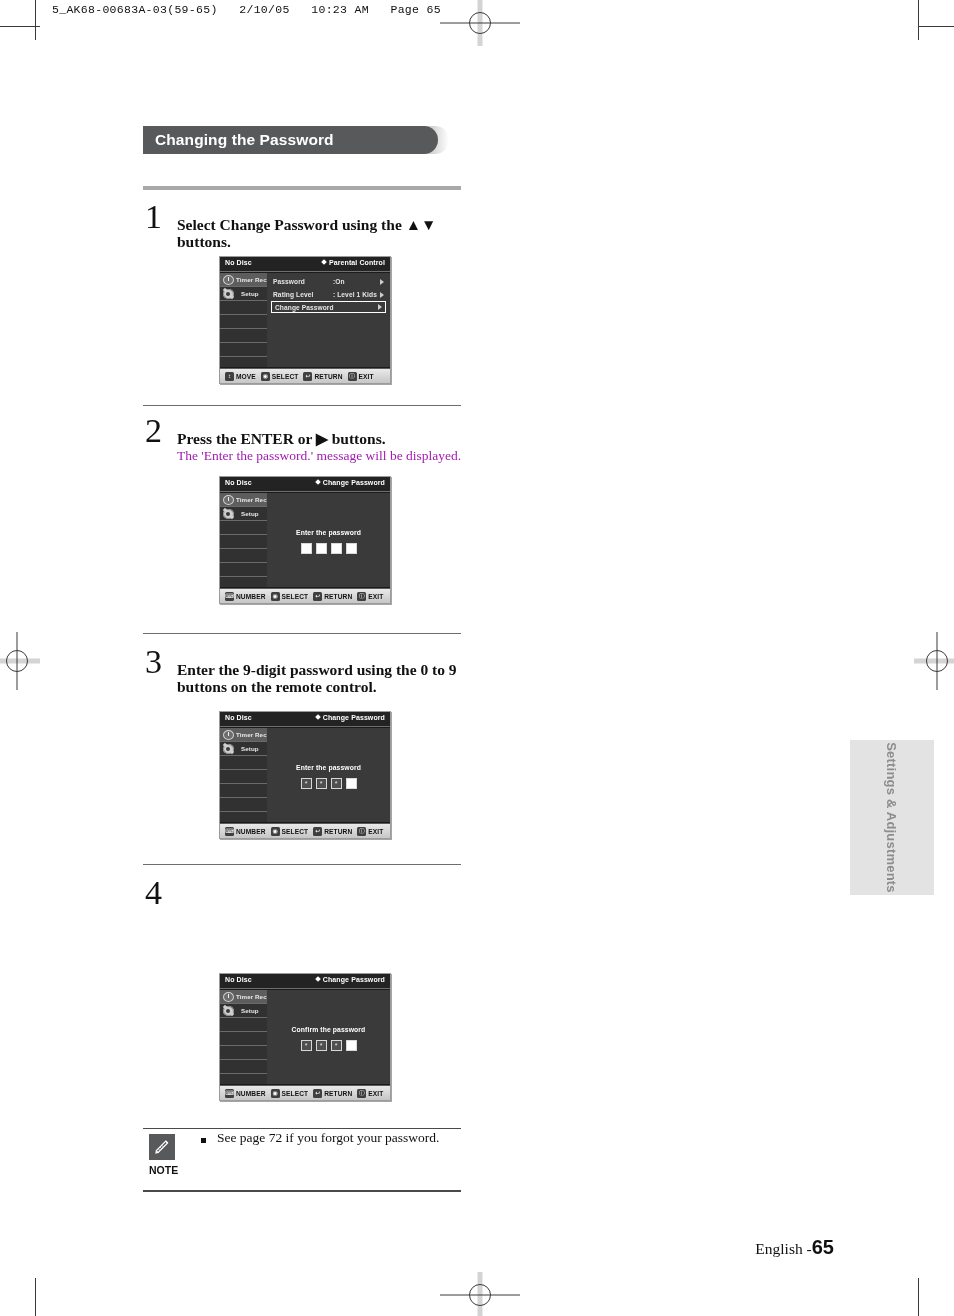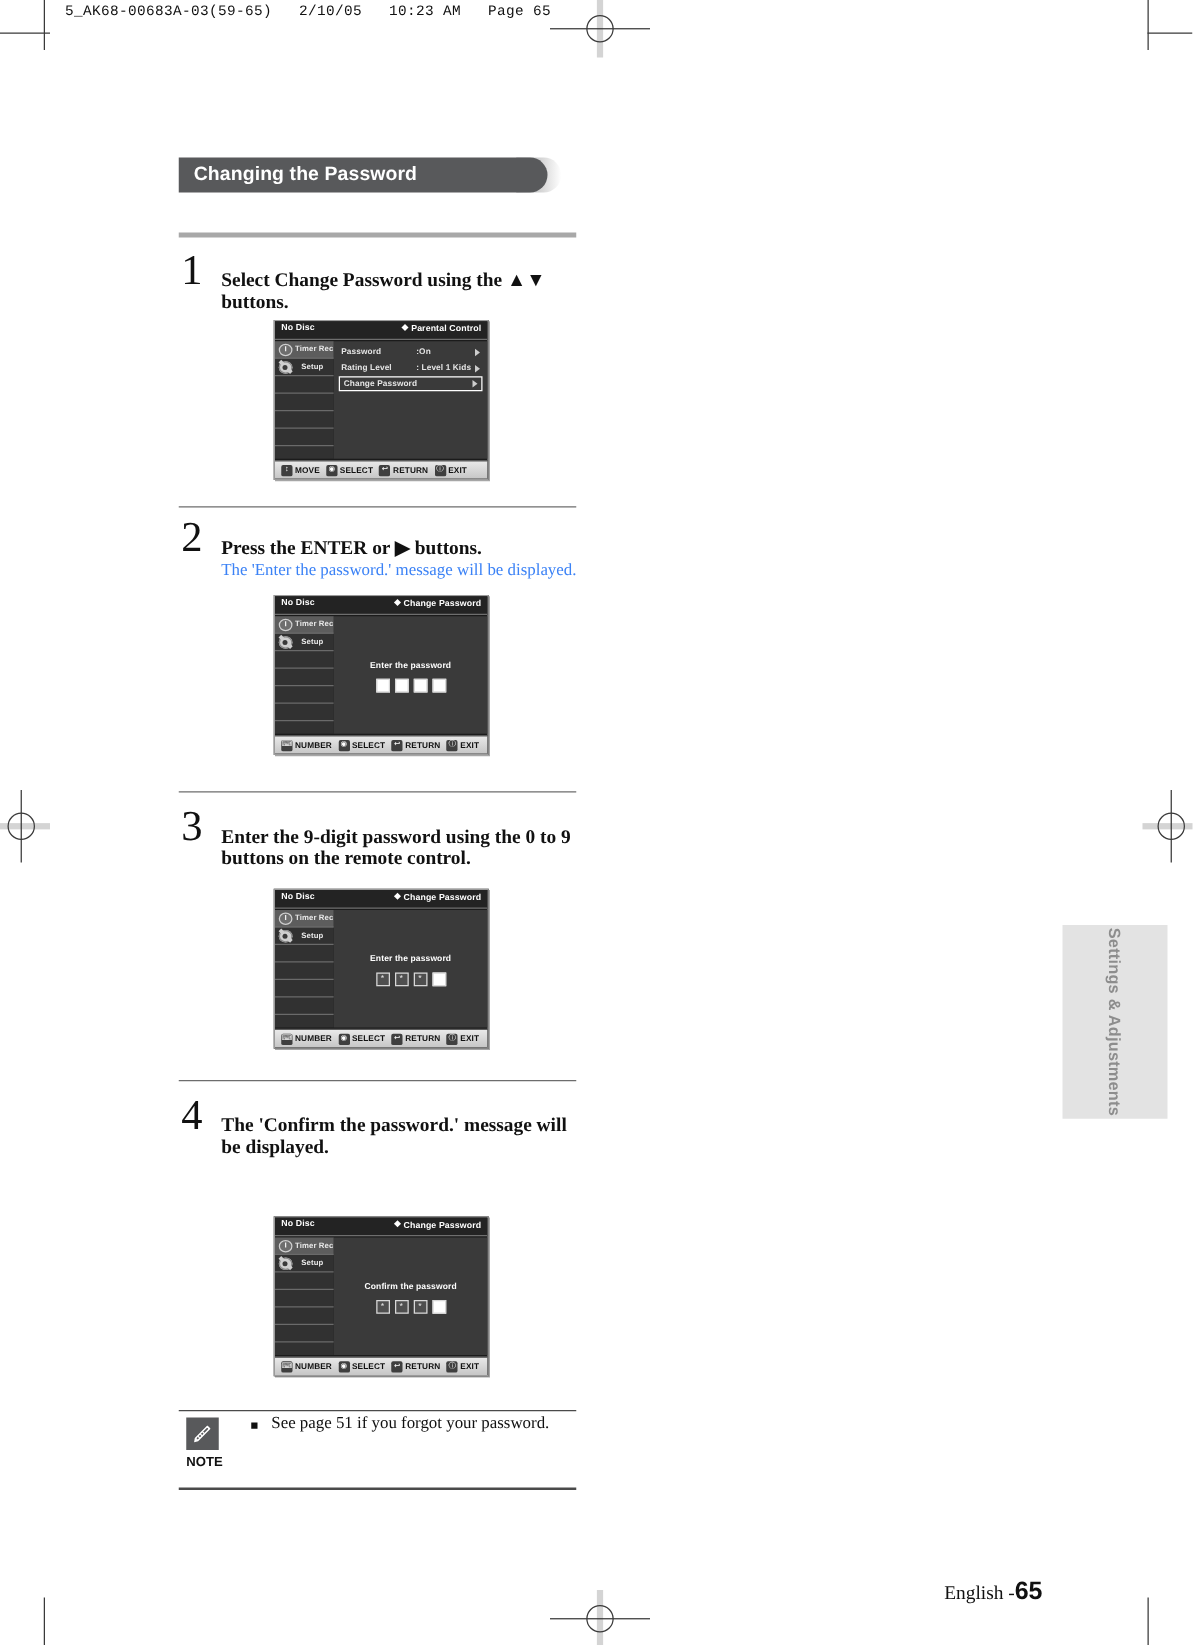--- a/index.html
+++ b/index.html
@@ -82,21 +82,21 @@
     font-size:34px; color:#111; line-height:34px;
   }
   .step-body { position:absolute; left:32px; top:16px; width:288px; }
   .step-title {
     font-family:"Liberation Serif", serif;
     font-weight:bold; font-size:15.5px; color:#111;
     line-height:17px; margin:0;
   }
   .step-sub {
     font-family:"Liberation Serif", serif;
-    font-size:13.5px; color:#3b82f6; line-height:16.5px; margin:1px 0 0 0;
+    font-size:13.5px; color:#a21caf; line-height:16.5px; margin:1px 0 0 0;
   }
 
   
   .osd {
     position:absolute;
     width:172px; height:128px;
     background:#1b1b1b;
     border:1px solid #9b9b9b;
     box-shadow:1px 1px 0 rgba(0,0,0,0.35);
     font-family:"Liberation Sans", sans-serif;
@@ -272,21 +272,21 @@
     display:flex; align-items:center; justify-content:center;
     font-family:"Liberation Sans", sans-serif;
     font-weight:bold; font-size:13px; color:#8d8d8d;
     letter-spacing:0.2px;
   }
 
   
   .footer {
     position:absolute; right:120px; top:1236px;
     font-family:"Liberation Serif", serif;
-    font-size:15.5px; color:#111;margin-top:26px;
+    font-size:15.5px; color:#111;
   }
   .footer .pg {
     font-family:"Liberation Sans", sans-serif;
     font-weight:bold; font-size:20px; color:#111;
   }
 </style>
 </head>
 <body>
 
 <div class="reg-mark" style="left:440px; top:0px; width:80px; height:46px;">
@@ -534,21 +534,20 @@
         <span class="txt">EXIT</span>
       </div>
     </div>
   </div>
 
   <div class="rule-thin" style="top:864px;"></div>
 
   <div class="step" style="left:145px; top:876px; width:318px;">
     <div class="step-num">4</div>
     <div class="step-body">
-      <p class="step-title">The 'Confirm the password.' message will be displayed.</p>
     </div>
   </div>
 
   <div class="osd" style="left:219px; top:973px;">
     <div class="osd-top">
       <div class="osd-disc">No Disc</div>
       <div class="osd-crumb"><span class="diamond"></span><span>Change Password</span></div>
     </div>
     <div class="osd-side">
       <div class="osd-side-item highlight">
@@ -611,21 +610,21 @@
         <path d="M3.4 12.6 L5.2 14.4" stroke="#ffffff" stroke-width="1"></path>
         <path d="M5.4 11 L7 12.6" stroke="#ffffff" stroke-width="0.9"></path>
         <path d="M7.2 9.2 L8.8 10.8" stroke="#ffffff" stroke-width="0.9"></path>
         <path d="M9 7.4 L10.6 9" stroke="#ffffff" stroke-width="0.9"></path>
       </svg>
     </div>
     <div class="note-label">NOTE</div>
     <div class="note-bullet">
         <i></i>
       </div>
-    <div class="note-text">See page 51 if you forgot your password.</div>
+    <div class="note-text">See page 72 if you forgot your password.</div>
   </div>
   <div class="rule-note-bot" style="top:1190px;"></div>
 
   <div class="side-tab">
     <div class="side-tab-text">Settings &amp; Adjustments</div>
   </div>
 
   <div class="footer">
     <span>English -</span><span class="pg">65</span>
   </div>

